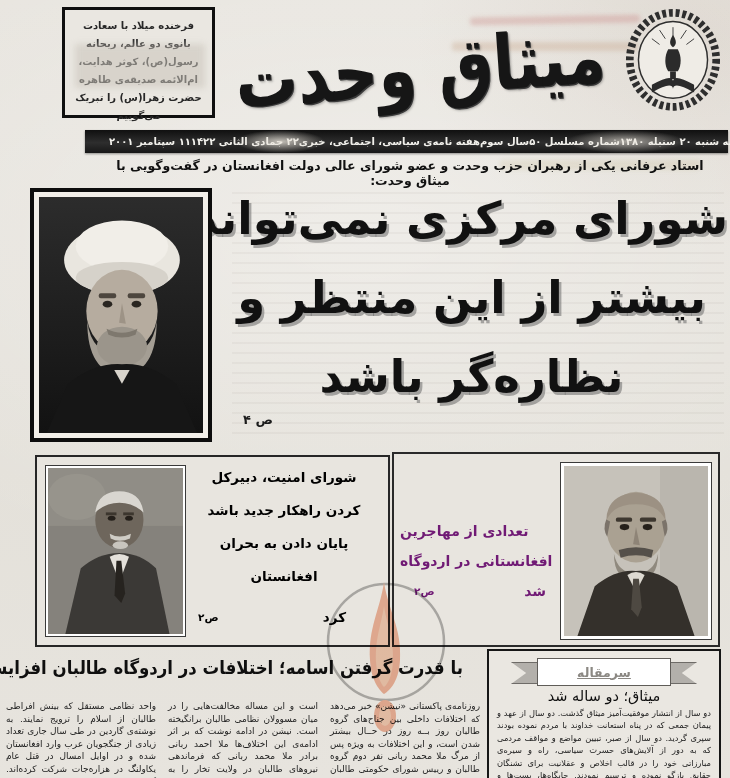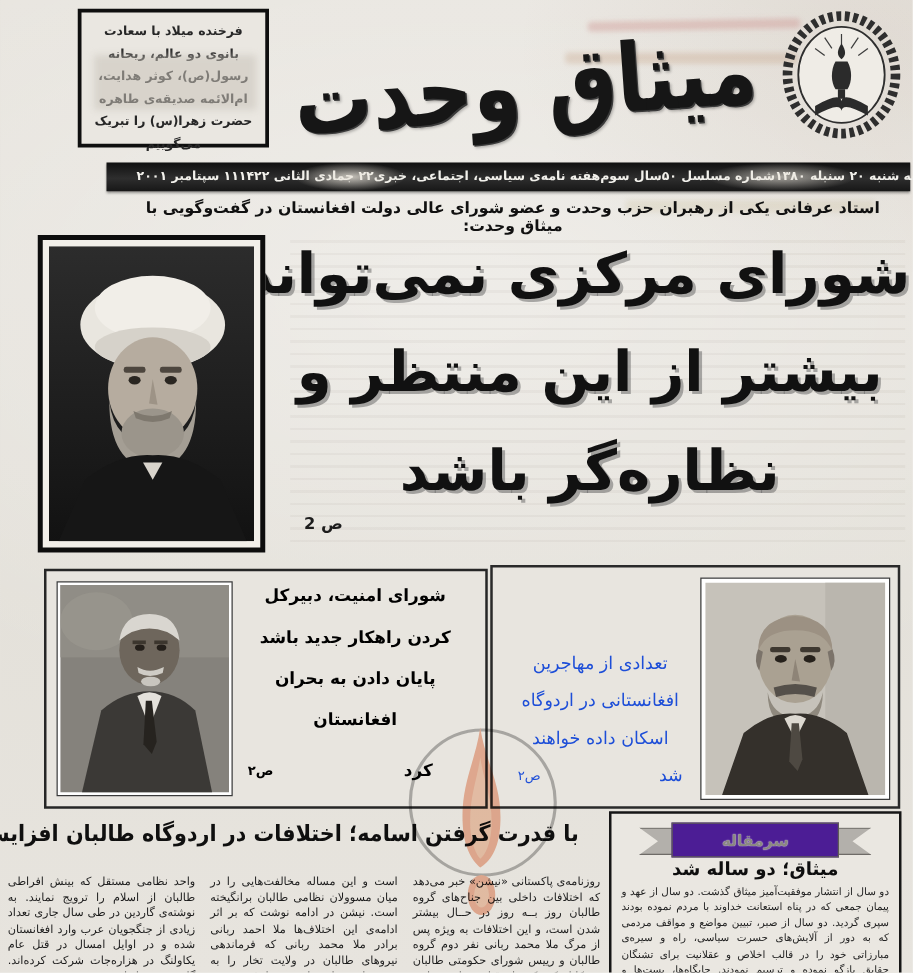--- a/index.html
+++ b/index.html
@@ -61,22 +61,22 @@
   .annan-photo svg{ width:100%; height:100%; display:block;}
   .un-headline{ position:absolute; right:4px; top:4px; width:200px; text-align:center;
     font-weight:bold; font-size:13.5px; line-height:2.45; color:#000000;}
   .un-last{ display:flex; direction:rtl; justify-content:space-between; padding:0 38px 0 14px;
     font-weight:bold; font-size:13.5px; margin-top:8px;}
   .small-ref{ font-size:10.5px; align-self:center;}
   .mid-right{ position:absolute; left:392px; top:452px; width:328px; height:195px;
     border:2px solid #2a2a2a; background:#e8e5df;}
   .ref-kicker{ position:absolute; left:6px; top:7px; width:160px; text-align:center;
     font-size:9.5px; font-weight:bold; line-height:1.75; color:#1a1a1a;}
-  .ref-headline{ position:absolute; left:6px; top:62px; width:160px; text-align:center;
-    font-size:14px; font-weight:normal; line-height:2.15; color:#1d4ed8;}
+  .ref-headline{ position:absolute; left:6px; top:62px; width:160px; text-align:left;
+    font-size:14px; font-weight:bold; line-height:2.15; color:#701a75;}
   .ref-last{ display:flex; direction:rtl; justify-content:space-between; padding:0 14px;}
   .official-photo{ position:absolute; right:6px; top:8px; width:152px; height:178px;
     border:1px solid #3a3a3a; background:#fff; padding:3px;}
   .official-photo svg{ width:100%; height:100%; display:block;}
   
   .stamp{ position:absolute; left:318px; top:576px; width:140px; height:168px; z-index:6;
     mix-blend-mode:multiply; opacity:.85; pointer-events:none;}
   
   .bot-headline{ position:absolute; left:4px; top:657px; width:478px; text-align:center;
     font-size:18px; font-weight:bold; white-space:nowrap; letter-spacing:-.3px;
@@ -86,24 +86,24 @@
   .bot-col{ flex:1; font-size:9px; line-height:1.4; text-align:justify; color:#1d1d1d;}
   
   .editorial{ position:absolute; left:487px; top:649px; width:234px; height:140px;
     border:2px solid #161616; background:#eae7e1; overflow:hidden; z-index:2;}
   .ribbon{ position:relative; width:186px; height:28px; margin:7px auto 2px;}
   .ribbon .fold{ position:absolute; top:4px; width:40px; height:22px; background:#b3b0ab;
     border:1px solid #6e6b67;}
   .ribbon .fold.l{ left:0; clip-path:polygon(0 0,100% 0,100% 100%,0 100%,38% 50%);}
   .ribbon .fold.r{ right:0; clip-path:polygon(0 0,100% 0,62% 50%,100% 100%,0 100%);}
   .ribbon .mid{ position:absolute; left:26px; right:26px; top:0; bottom:0;
-    background:#4c1d95; border:1.5px solid #5f5c58; display:flex; align-items:center;
+    background:#ffffff; border:1.5px solid #5f5c58; display:flex; align-items:center;
     justify-content:center; font-size:12.5px; font-weight:bold; letter-spacing:3px;
-    color:#8b8883; text-shadow:0 0 1px #fff;}
-  .ed-title{ text-align:center; font-size:14.5px; font-weight:bold; margin:2px 0 3px; color:#0e0e0e;}
+    color:#8b8883; text-shadow:0 0 1px #fff;text-decoration:underline;}
+  .ed-title{ text-align:center; font-size:14.5px; font-weight:normal; margin:2px 0 3px; color:#0e0e0e;}
   .ed-body{ font-size:8.3px; line-height:1.5; text-align:justify; padding:0 8px; color:#222;}
 </style>
 </head>
 <body>
 
 <div class="page">
 
   <div class="ghost-rows" style="left:232px; top:186px; width:492px; height:248px;"></div>
   <div class="ghost-rows" style="left:395px; top:560px; width:150px; height:80px; opacity:.35;"></div>
   <div class="pink-streak" style="left:470px; top:16px; width:170px; height:8px; background:rgba(195,120,115,.30); transform:rotate(-1deg);"></div>
@@ -171,21 +171,21 @@
       <path d="M70 134 Q86 142 102 134 L100 140 Q86 146 72 140 Z" fill="#7e786e"></path>
       <path d="M8 240 L30 190 Q58 168 86 170 Q114 168 142 190 L164 240 Z" fill="#161616"></path>
       <path d="M78 176 L86 190 L94 176 Z" fill="#d8d4cc"></path>
     </svg>
   </div>
 
   <div class="headline-block">
     <div class="hl">شورای مرکزی نمی‌تواند</div>
     <div class="hl">بیشتر از این منتظر و</div>
     <div class="hl">نظاره‌گر باشد</div>
-    <div class="page-ref-lead">ص 2</div>
+    <div class="page-ref-lead">ص ۴</div>
   </div>
 
   <div class="mid-left">
     <div class="annan-photo">
       <svg viewBox="0 0 140 172" preserveAspectRatio="none">
         <rect width="140" height="172" fill="#85827c"></rect>
         <rect width="140" height="60" fill="#908d86"></rect>
         <ellipse cx="30" cy="30" rx="30" ry="24" fill="#9a978f" opacity=".7"></ellipse>
         <ellipse cx="74" cy="54" rx="25" ry="29" fill="#6e665c"></ellipse>
         <path d="M49 46 Q52 24 74 24 Q96 24 99 46 Q88 36 74 36 Q60 36 49 46 Z" fill="#d9d6d0"></path>
@@ -208,21 +208,20 @@
         <span>کرد</span>
         <span class="small-ref">ص۲</span>
       </div>
     </div>
   </div>
 
   <div class="mid-right">
     <div class="ref-headline">
       <div>تعدادی از مهاجرین</div>
       <div>افغانستانی در اردوگاه</div>
-      <div>اسکان داده خواهند</div>
       <div class="ref-last">
         <span>شد</span>
         <span class="small-ref">ص۲</span>
       </div>
     </div>
     <div class="official-photo">
       <svg viewBox="0 0 150 178" preserveAspectRatio="none">
         <rect width="150" height="178" fill="#c6c2ba"></rect>
         <rect x="100" width="50" height="178" fill="#bab6ae"></rect>
         <ellipse cx="75" cy="64" rx="31" ry="37" fill="#aaa192"></ellipse>

